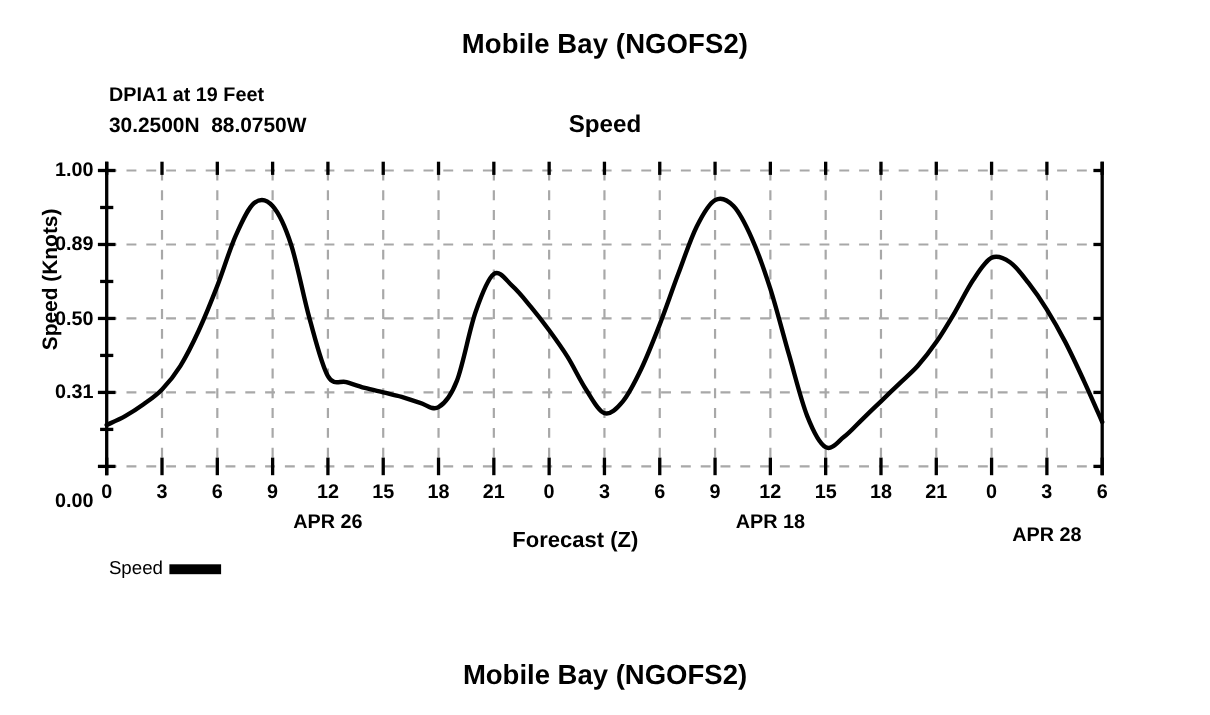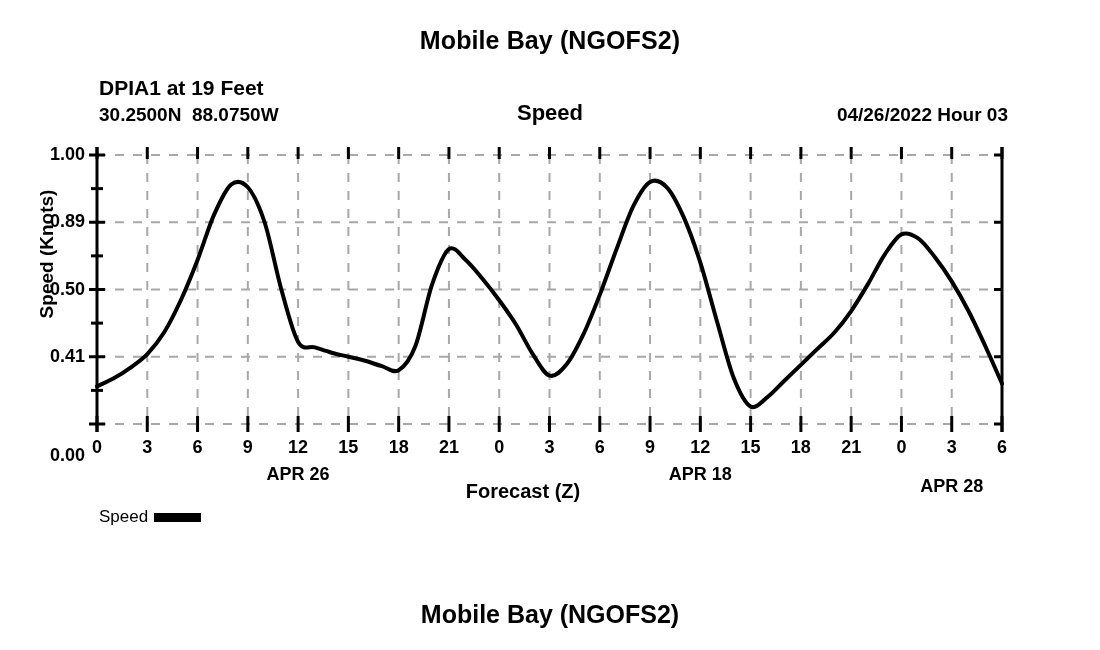--- a/index.html
+++ b/index.html
@@ -37,21 +37,21 @@
     top: 600px;
     width: 1100px;
     text-align: center;
     font-size: 25px;
     font-weight: bold;
   }
   .hdr-left-1 {
     position: absolute;
     left: 99px;
     top: 76px;
-    font-size: 21px;
+    font-size: 18px;
     font-weight: bold;
     white-space: pre;
   }
   .hdr-left-2 {
     position: absolute;
     left: 99px;
     top: 104px;
     font-size: 19px;
     font-weight: bold;
     white-space: pre;
@@ -154,21 +154,20 @@
 </head>
 <body>
 
 <div class="page">
 
   <div class="main-title">Mobile Bay (NGOFS2)</div>
 
   <div class="hdr-left-1">DPIA1 at 19 Feet</div>
   <div class="hdr-left-2">30.2500N  88.0750W</div>
   <div class="hdr-center">Speed</div>
-  <div class="hdr-right">04/26/2022 Hour 03</div>
 
   <div class="plot-wrap">
     <svg class="plot-svg" id="plot-svg" width="1100" height="560">
         <line x1="97" y1="424" x2="1002" y2="424" stroke="#a8a8a8" stroke-width="2" stroke-dasharray="9 9"></line>
         <line x1="97" y1="356.75" x2="1002" y2="356.75" stroke="#a8a8a8" stroke-width="2" stroke-dasharray="9 9"></line>
         <line x1="97" y1="289.5" x2="1002" y2="289.5" stroke="#a8a8a8" stroke-width="2" stroke-dasharray="9 9"></line>
         <line x1="97" y1="222.25" x2="1002" y2="222.25" stroke="#a8a8a8" stroke-width="2" stroke-dasharray="9 9"></line>
         <line x1="97" y1="155" x2="1002" y2="155" stroke="#a8a8a8" stroke-width="2" stroke-dasharray="9 9"></line>
         <line x1="147.27777777777777" y1="155" x2="147.27777777777777" y2="424" stroke="#a8a8a8" stroke-width="2" stroke-dasharray="9 9"></line>
         <line x1="197.55555555555554" y1="155" x2="197.55555555555554" y2="424" stroke="#a8a8a8" stroke-width="2" stroke-dasharray="9 9"></line>
@@ -242,21 +241,21 @@
         <line x1="1002" y1="416" x2="1002" y2="432" stroke="#000" stroke-width="3"></line>
         <line x1="1002" y1="147" x2="1002" y2="159" stroke="#000" stroke-width="3"></line>
         <path d="M 97.00 386.34 C 99.79 385.00, 108.17 381.41, 113.76 378.27 C 119.35 375.13, 124.93 371.54, 130.52 367.51 C 136.10 363.48, 141.69 359.89, 147.28 354.06 C 152.86 348.23, 158.45 341.51, 164.04 332.54 C 169.62 323.57, 175.21 312.37, 180.80 300.26 C 186.38 288.15, 191.97 274.26, 197.56 259.91 C 203.14 245.56, 208.73 226.73, 214.31 214.18 C 219.90 201.63, 225.49 189.07, 231.07 184.59 C 236.66 180.11, 242.25 181.00, 247.83 187.28 C 253.42 193.56, 259.01 205.21, 264.59 222.25 C 270.18 239.29, 275.77 269.55, 281.35 289.50 C 286.94 309.45, 292.52 332.32, 298.11 341.95 C 303.70 351.59, 309.28 345.54, 314.87 347.34 C 320.46 349.13, 326.04 351.15, 331.63 352.72 C 337.22 354.28, 342.80 355.40, 348.39 356.75 C 353.98 358.10, 359.56 359.22, 365.15 360.79 C 370.73 362.35, 376.32 364.60, 381.91 366.17 C 387.49 367.73, 393.08 373.56, 398.67 370.20 C 404.25 366.84, 409.84 360.34, 415.43 345.99 C 421.01 331.64, 426.60 300.26, 432.19 284.12 C 437.77 267.98, 443.36 253.19, 448.94 249.15 C 454.53 245.12, 460.12 254.98, 465.70 259.91 C 471.29 264.84, 476.88 272.01, 482.46 278.74 C 488.05 285.47, 493.64 292.64, 499.22 300.26 C 504.81 307.88, 510.40 315.50, 515.98 324.47 C 521.57 333.44, 527.15 345.54, 532.74 354.06 C 538.33 362.58, 543.91 373.79, 549.50 375.58 C 555.09 377.37, 560.67 371.54, 566.26 364.82 C 571.85 358.10, 577.43 346.89, 583.02 335.23 C 588.60 323.57, 594.19 309.23, 599.78 294.88 C 605.36 280.53, 610.95 263.94, 616.54 249.15 C 622.12 234.36, 627.71 217.32, 633.30 206.11 C 638.88 194.90, 644.47 185.04, 650.06 181.90 C 655.64 178.76, 661.23 181.45, 666.81 187.28 C 672.40 193.11, 677.99 204.32, 683.57 216.87 C 689.16 229.42, 694.75 245.12, 700.33 262.60 C 705.92 280.09, 711.51 302.50, 717.09 321.78 C 722.68 341.06, 728.27 364.15, 733.85 378.27 C 739.44 392.39, 745.02 403.38, 750.61 406.51 C 756.20 409.65, 761.78 401.36, 767.37 397.10 C 772.96 392.84, 778.54 386.34, 784.13 380.96 C 789.72 375.58, 795.30 370.20, 800.89 364.82 C 806.48 359.44, 812.06 354.06, 817.65 348.68 C 823.23 343.30, 828.82 338.82, 834.41 332.54 C 839.99 326.26, 845.58 319.09, 851.17 311.02 C 856.75 302.95, 862.34 293.54, 867.93 284.12 C 873.51 274.70, 879.10 262.82, 884.69 254.53 C 890.27 246.24, 895.86 237.05, 901.44 234.36 C 907.03 231.67, 912.62 234.58, 918.20 238.39 C 923.79 242.20, 929.38 250.05, 934.96 257.22 C 940.55 264.39, 946.14 272.46, 951.72 281.43 C 957.31 290.40, 962.90 300.26, 968.48 311.02 C 974.07 321.78, 979.65 333.88, 985.24 345.99 C 990.83 358.10, 999.21 377.37, 1002.00 383.65" fill="none" stroke="#000000" stroke-width="4" stroke-linecap="round" stroke-linejoin="round"></path>
       </svg>
 
     <div class="ylabel">Speed (Knots)</div>
     <div class="xlabel">Forecast (Z)</div>
 
     <div id="ytick-layer">
         <div class="ytick" style="left: 13px; top: 413px; margin-top: 32px;">0.00</div>
-        <div class="ytick" style="left: 13px; top: 345.75px;">0.41</div>
+        <div class="ytick" style="left: 13px; top: 345.75px;">0.31</div>
         <div class="ytick" style="left: 13px; top: 278.5px;">0.50</div>
         <div class="ytick" style="left: 13px; top: 211.25px;">0.89</div>
         <div class="ytick" style="left: 13px; top: 144px;">1.00</div>
       </div>
     <div id="xtick-layer">
         <div class="xtick" style="left: 77px; top: 437px;">0</div>
         <div class="xtick" style="left: 127.278px; top: 437px;">3</div>
         <div class="xtick" style="left: 177.556px; top: 437px;">6</div>
         <div class="xtick" style="left: 227.833px; top: 437px;">9</div>
         <div class="xtick" style="left: 278.111px; top: 437px;">12</div>

